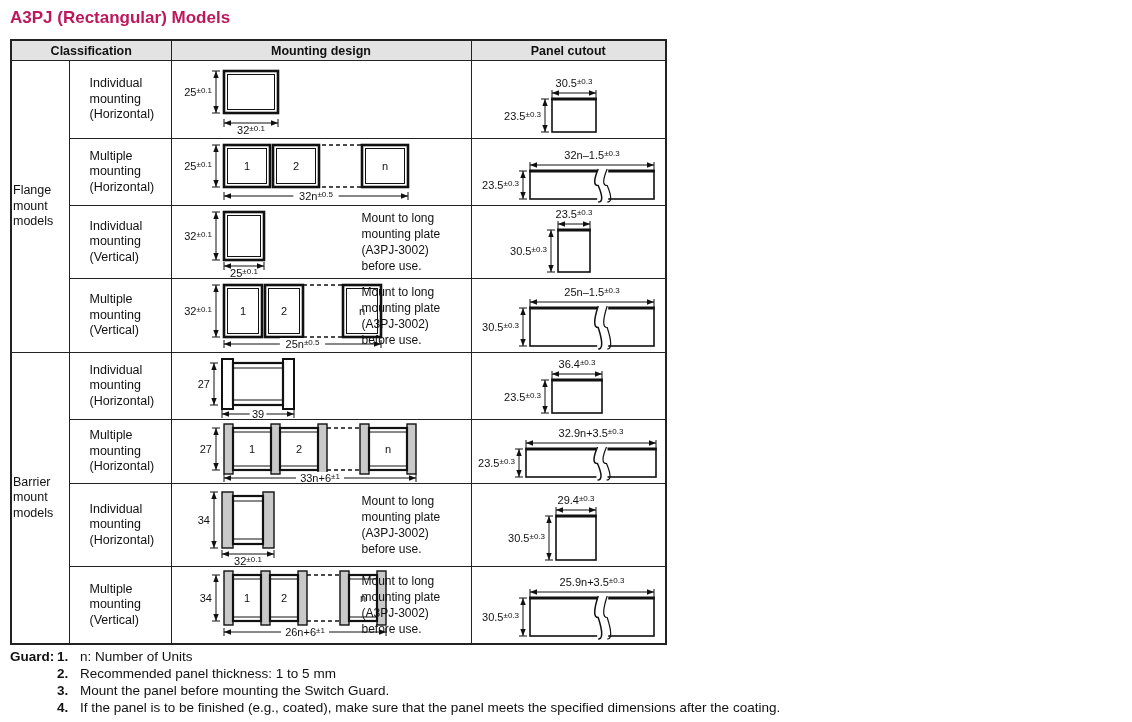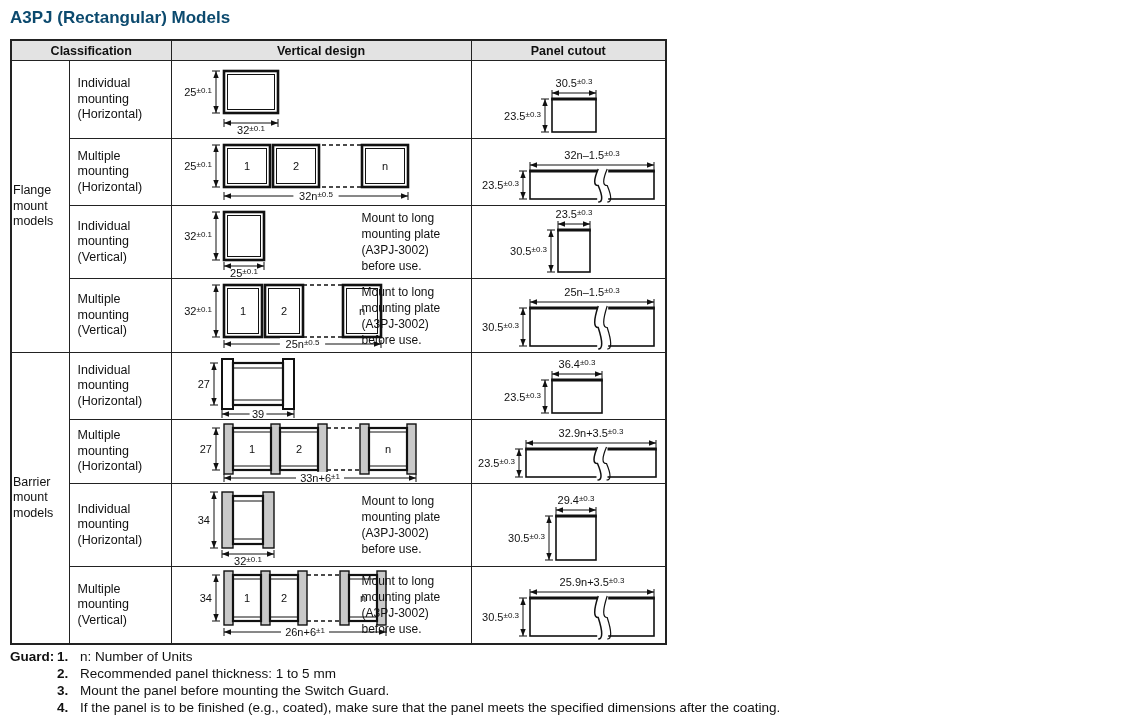--- a/index.html
+++ b/index.html
@@ -1,23 +1,23 @@
 <!DOCTYPE html>
 <html><head>
 <meta charset="utf-8">
 <style>
   html,body{margin:0;padding:0;background:#fff;width:1132px;height:722px;overflow:hidden;
     font-family:"Liberation Sans",sans-serif;color:#111;}
   .page{position:relative;padding:6px 0 0 10px;width:1122px;}
-  .title{font-size:17px;font-weight:bold;margin:2px 0 11px 0;color:#0c4a6e;}
+  .title{font-size:17px;font-weight:bold;margin:2px 0 11px 0;color:#be185d;}
   table.models{border-collapse:collapse;table-layout:fixed;width:655px;border:2px solid #222;}
   table.models th, table.models td{border:1px solid #222;}
   th.hdr{background:#e3e3e3;font-size:12.5px;font-weight:bold;height:17px;padding:1px 7px;border-bottom:2px solid #222;}
   td.group{font-size:12.5px;white-space:pre-line;line-height:15.5px;vertical-align:middle;}
-  td.type{font-size:12.5px;white-space:pre-line;padding-left:8px;line-height:15.5px;vertical-align:middle;}
+  td.type{font-size:12.5px;white-space:pre-line;padding-left:20px;line-height:15.5px;vertical-align:middle;}
   td.diag{padding:0;position:relative;vertical-align:middle;}
   svg.mnt,svg.cut{display:block;}
   svg text{font-family:"Liberation Sans",sans-serif;fill:#111;}
   .plate-note{position:absolute;left:190px;top:50%;transform:translateY(-50%);
     font-size:12px;line-height:16px;white-space:pre-line;width:110px;}
   .notes{margin-top:3px;}
   .note-row{display:flex;font-size:13.5px;line-height:17px;}
   .note-label{width:47px;font-weight:bold;flex:none;}
   .note-num{width:23px;font-weight:bold;flex:none;}
   .note-text{flex:1;}
@@ -31,21 +31,21 @@
   <table class="models">
     <colgroup>
       <col style="width:58px">
         <col style="width:102px">
         <col style="width:300px">
         <col style="width:195px">
     </colgroup>
     <tbody>
         <tr>
       <th class="hdr" colspan="2">Classification</th>
-      <th class="hdr">Vertical design</th>
+      <th class="hdr">Mounting design</th>
       <th class="hdr">Panel cutout</th>
     </tr>
 
     <tr style="height:78px">
       <td class="group" rowspan="4">Flange
 mount
 models</td>
       <td class="type">Individual
 mounting
 (Horizontal)</td>

